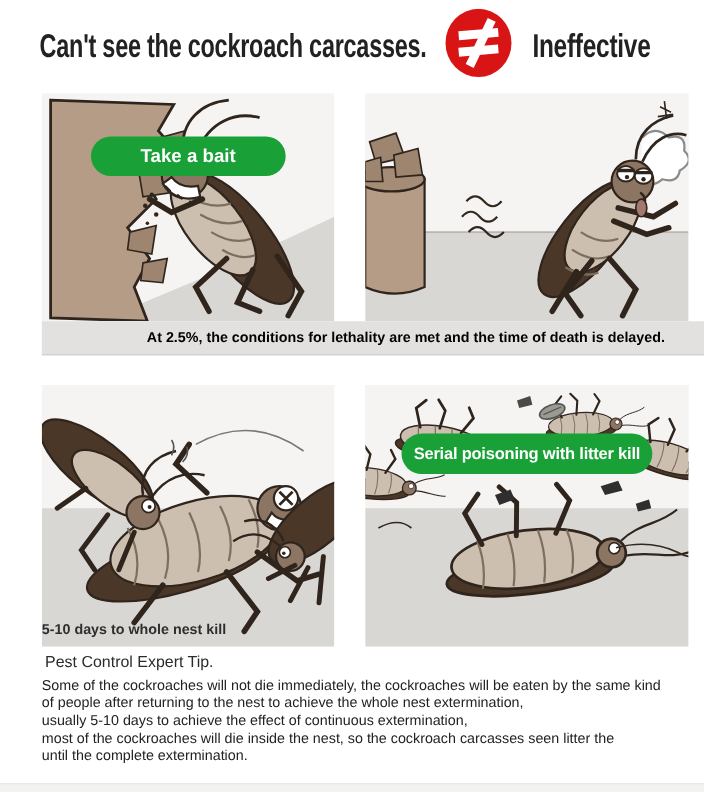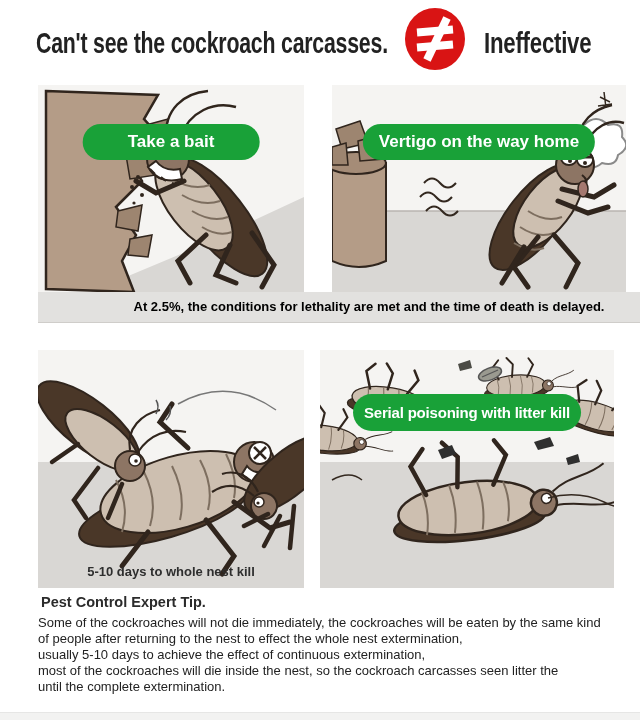--- a/index.html
+++ b/index.html
@@ -16,41 +16,41 @@
     position:absolute;left:484px;top:26px;font-size:30px;font-weight:700;color:#222;
     white-space:nowrap;transform:scaleX(0.74);transform-origin:left center;letter-spacing:-0.3px;
   }
   .hdr-icon{position:absolute;left:404px;top:8px;width:62px;height:62px;}
   
   .panel{position:absolute;background:#f5f4f2;overflow:hidden;}
   .panel svg{position:absolute;left:0;top:0;}
   #p1{left:38px;top:85px;width:266px;height:207px;}
   #p2{left:332px;top:85px;width:294px;height:207px;}
   #p3{left:38px;top:350px;width:266px;height:238px;}
-  #p4{left:320px;top:350px;width:294px;height:238px;}
+  #p4{left:332px;top:350px;width:294px;height:238px;}
   .pill{
     position:absolute;left:50%;transform:translateX(-50%);z-index:5;
     background:#19a138;color:#fff;font-weight:700;white-space:nowrap;
     border-radius:20px;text-align:center;margin-top:32px;
   }
   .pill.r1{top:7px;height:36px;line-height:36px;font-size:17px;padding:0 16px;}
   .pill.r1.roomy{padding:0 45px;}
   .pill.r2{top:12px;height:37px;line-height:37px;font-size:15px;padding:0 11px;letter-spacing:-0.2px;}
   .panel-caption{
-    position:absolute;left:0;right:0;bottom:9px;z-index:5;text-align:center;
+    position:absolute;left:0;right:0;bottom:9px;z-index:5;text-align:left;
     font-size:13px;font-weight:700;color:#2e2e2e;
   }
   
   .caption-bar{
     position:absolute;left:38px;top:292px;width:588px;height:30px;background:#e2e1df;
     border-bottom:1px solid #cfcdca;text-align:center;font-size:13px;font-weight:700;
     color:#000000;line-height:30px;padding-left:37px;
   }
   
-  .tip-heading{position:absolute;left:41px;top:594px;font-size:14.5px;font-weight:700;color:#2b2b2b;}
+  .tip-heading{position:absolute;left:41px;top:594px;font-size:14.5px;font-weight:400;color:#2b2b2b;}
   .tip-body{position:absolute;left:38px;top:615px;font-size:13px;line-height:16px;color:#222;}
   .tip-body div{white-space:nowrap;}
   .bottom-strip{position:absolute;left:0;top:712px;width:640px;height:8px;background:#f2f2f1;border-top:1px solid #e6e6e5;}
 </style>
 </head>
 <body>
 
 <div id="canvas">
 
   <div class="hdr-title">Can't see the cockroach carcasses.</div>
@@ -95,21 +95,20 @@
         <path d="M112,84 l5,5 m6,3 l5,4 m6,2 l6,2" stroke="#30251d" stroke-width="2" fill="none"></path>
         <circle cx="100" cy="92" r="2" fill="#30251d"></circle>
         <circle cx="94" cy="102" r="2" fill="#30251d"></circle>
         <circle cx="104" cy="110" r="2" fill="#30251d"></circle>
         <circle cx="96" cy="118" r="1.6" fill="#30251d"></circle>
       </g>
     </svg>
   </div>
 
   <div class="panel" id="p2">
-    <div class="pill r1">Vertigo on the way home</div>
     <svg width="294" height="207" viewBox="0 0 294 207">
       <rect width="294" height="207" fill="#f5f4f2"></rect>
       <rect y="126" width="294" height="81" fill="#d9d7d4"></rect>
       <line x1="0" y1="126" x2="294" y2="126" stroke="#b9b5b0" stroke-width="1.5"></line>
       <g>
         <path d="M0,78 L54,78 L54,176 Q27,188 0,176 Z" fill="#b49c87" stroke="#30251d" stroke-width="2"></path>
         <ellipse cx="24" cy="78" rx="30" ry="11" fill="#a58c77" stroke="#30251d" stroke-width="2"></ellipse>
         <polygon points="4,44 28,36 36,58 10,64" fill="#9d8570" stroke="#30251d" stroke-width="1.5"></polygon>
         <polygon points="26,56 48,50 52,74 28,76" fill="#9d8570" stroke="#30251d" stroke-width="1.5"></polygon>
         <polygon points="0,62 14,58 16,80 0,80" fill="#9d8570" stroke="#30251d" stroke-width="1.5"></polygon>
@@ -224,20 +223,20 @@
         <path d="M162,27 L178,20" stroke="#555" stroke-width="1.2"></path>
         <path d="M228,148 q30,-8 56,4 q14,8 26,2" stroke="#33281f" stroke-width="1.5" fill="none"></path>
         <path d="M12,130 q18,-10 30,0" stroke="#33281f" stroke-width="1.5" fill="none"></path>
       </g>
     </svg>
   </div>
 
   <div class="tip-heading">Pest Control Expert Tip.</div>
   <div class="tip-body">
     <div>Some of the cockroaches will not die immediately, the cockroaches will be eaten by the same kind</div>
-    <div>of people after returning to the nest to effect the whole nest extermination,</div>
+    <div>of people after returning to the nest to achieve the whole nest extermination,</div>
     <div>usually 5-10 days to achieve the effect of continuous extermination,</div>
     <div>most of the cockroaches will die inside the nest, so the cockroach carcasses seen litter the</div>
     <div>until the complete extermination.</div>
   </div>
 
   <div class="bottom-strip"></div>
 </div>
 
 </body></html>

